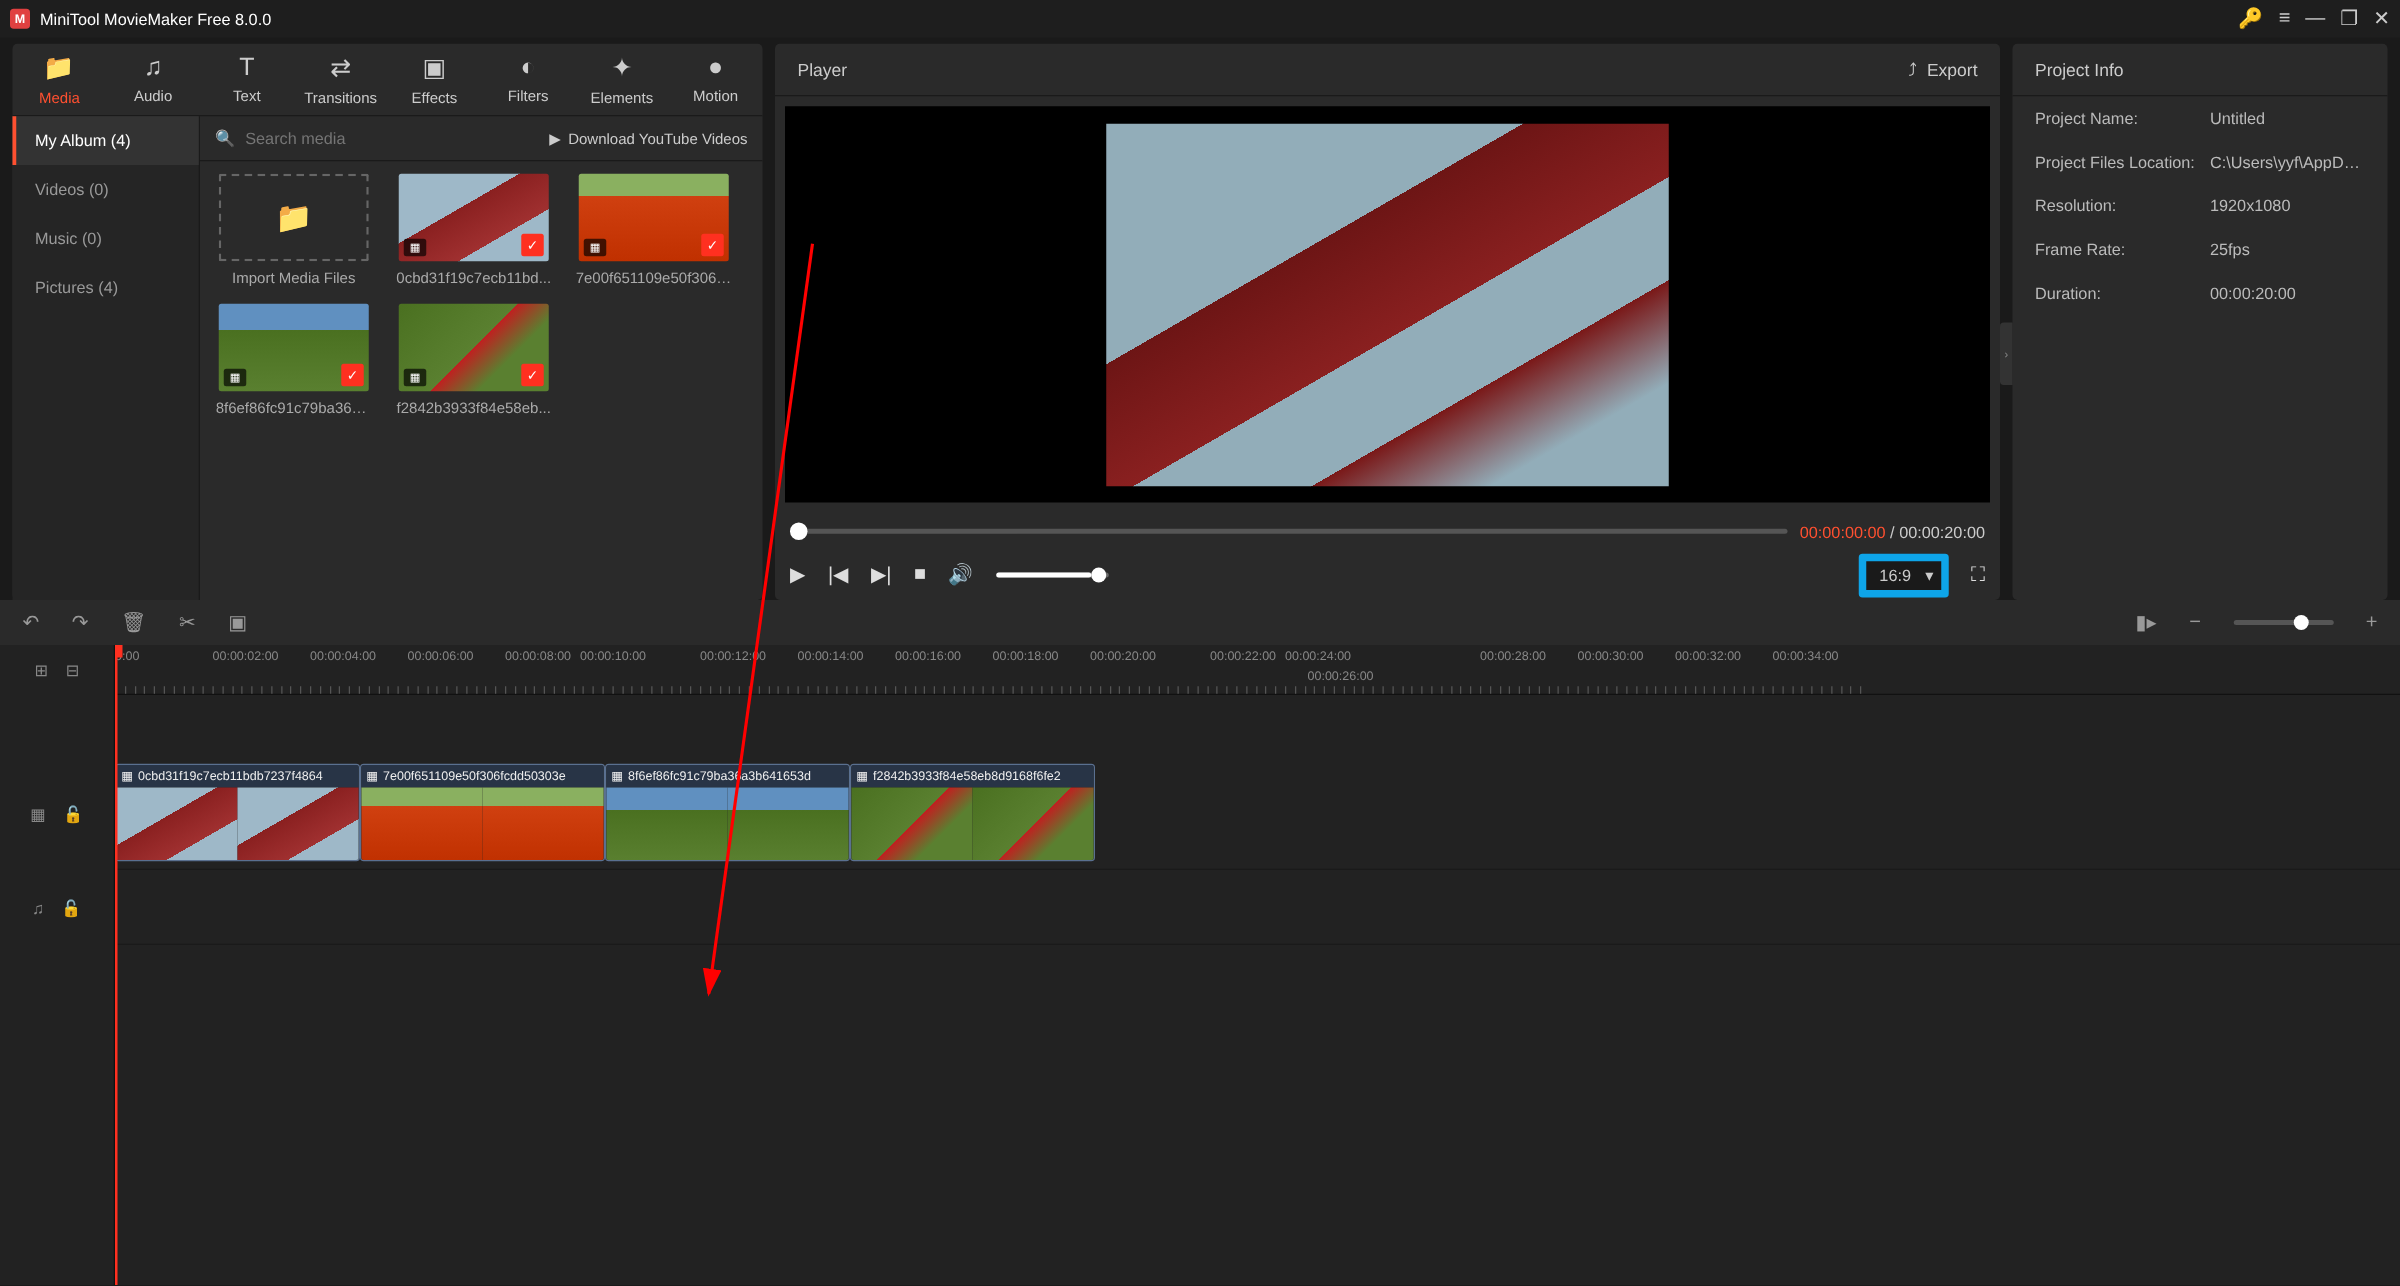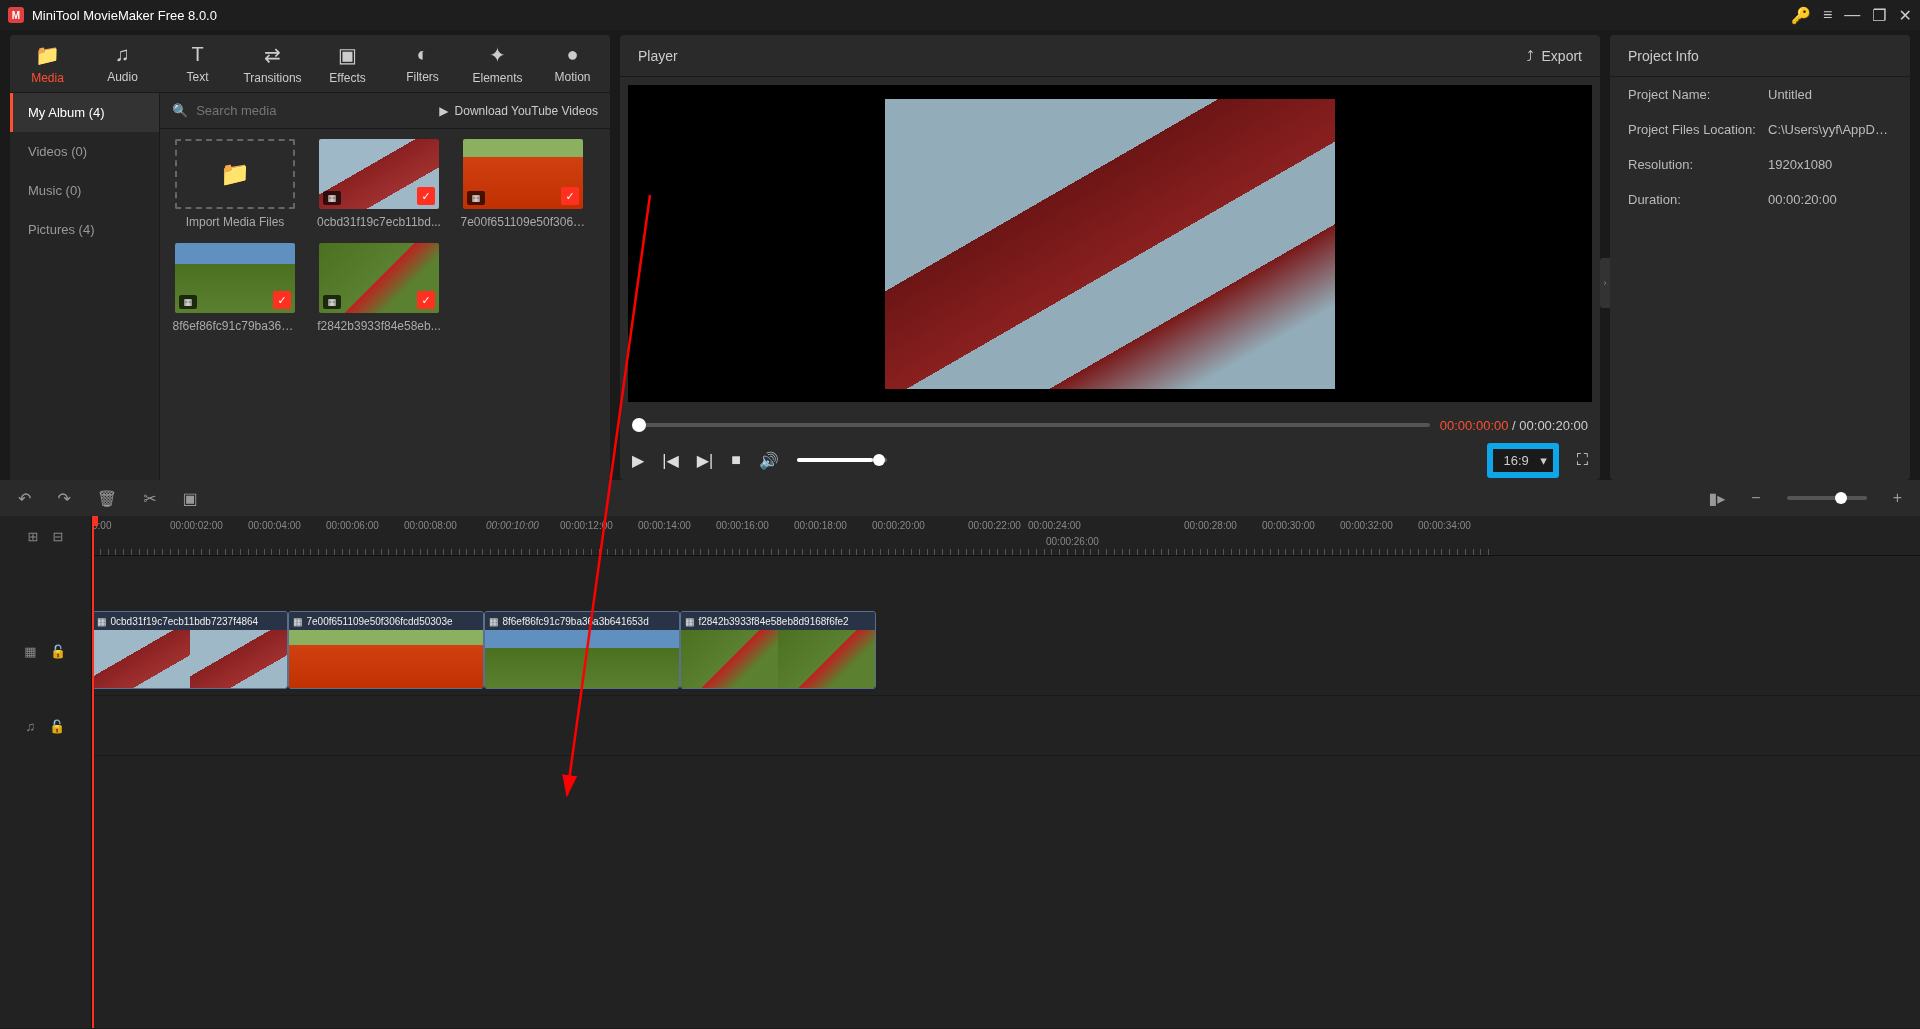--- a/index.html
+++ b/index.html
@@ -254,20 +254,24 @@
           <span class="lbl">Project Name:</span>
           <span class="val">Untitled</span>
         </div>
         <div class="info-row">
           <span class="lbl">Project Files Location:</span>
           <span class="val">C:\Users\yyf\AppDat...</span>
         </div>
         <div class="info-row">
           <span class="lbl">Resolution:</span>
           <span class="val">1920x1080</span>
+        </div>
+        <div class="info-row">
+          <span class="lbl">Frame Rate:</span>
+          <span class="val">25fps</span>
         </div>
         <div class="info-row">
           <span class="lbl">Duration:</span>
           <span class="val">00:00:20:00</span>
         </div>
       </div>
   </div>
 </div>
 
 <div class="timeline-area">
@@ -352,21 +356,21 @@
           <div class="ruler-minor" style="left: 312px;"></div>
           <div class="ruler-minor" style="left: 319.8px;"></div>
           <div class="ruler-minor" style="left: 327.6px;"></div>
           <div class="ruler-minor" style="left: 335.4px;"></div>
           <div class="ruler-minor" style="left: 343.2px;"></div>
           <div class="ruler-minor" style="left: 351px;"></div>
           <div class="ruler-minor" style="left: 358.8px;"></div>
           <div class="ruler-minor" style="left: 366.6px;"></div>
           <div class="ruler-minor" style="left: 374.4px;"></div>
           <div class="ruler-minor" style="left: 382.2px;"></div>
-          <div class="ruler-tick" style="left: 394px; font-style: italic;">00:00:10:00</div>
+          <div class="ruler-tick" style="left: 372px;">00:00:10:00</div>
           <div class="ruler-minor" style="left: 390px;"></div>
           <div class="ruler-minor" style="left: 397.8px;"></div>
           <div class="ruler-minor" style="left: 405.6px;"></div>
           <div class="ruler-minor" style="left: 413.4px;"></div>
           <div class="ruler-minor" style="left: 421.2px;"></div>
           <div class="ruler-minor" style="left: 429px;"></div>
           <div class="ruler-minor" style="left: 436.8px;"></div>
           <div class="ruler-minor" style="left: 444.6px;"></div>
           <div class="ruler-minor" style="left: 452.4px;"></div>
           <div class="ruler-minor" style="left: 460.2px;"></div>

